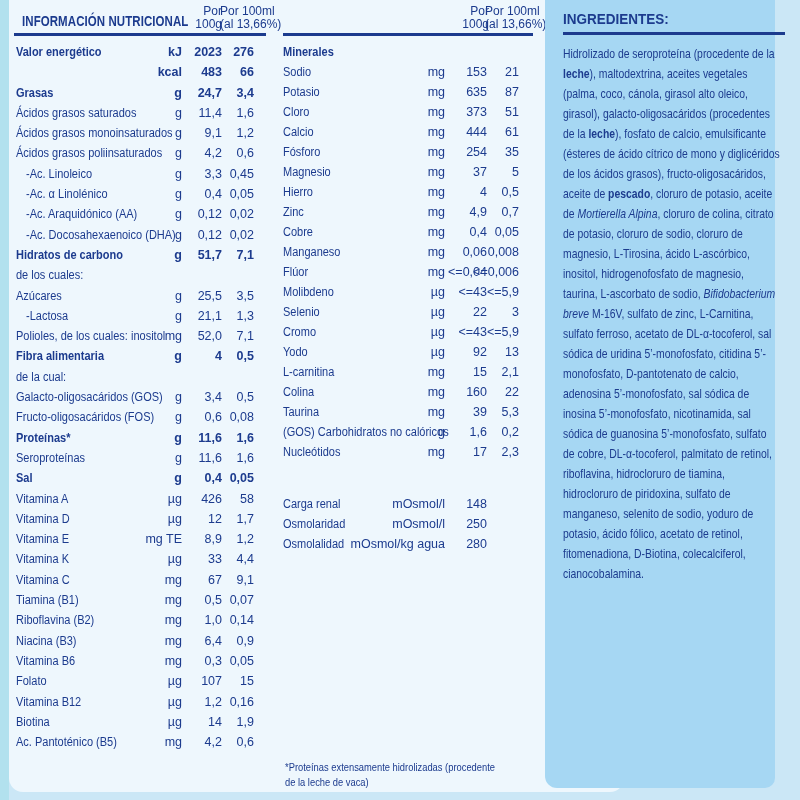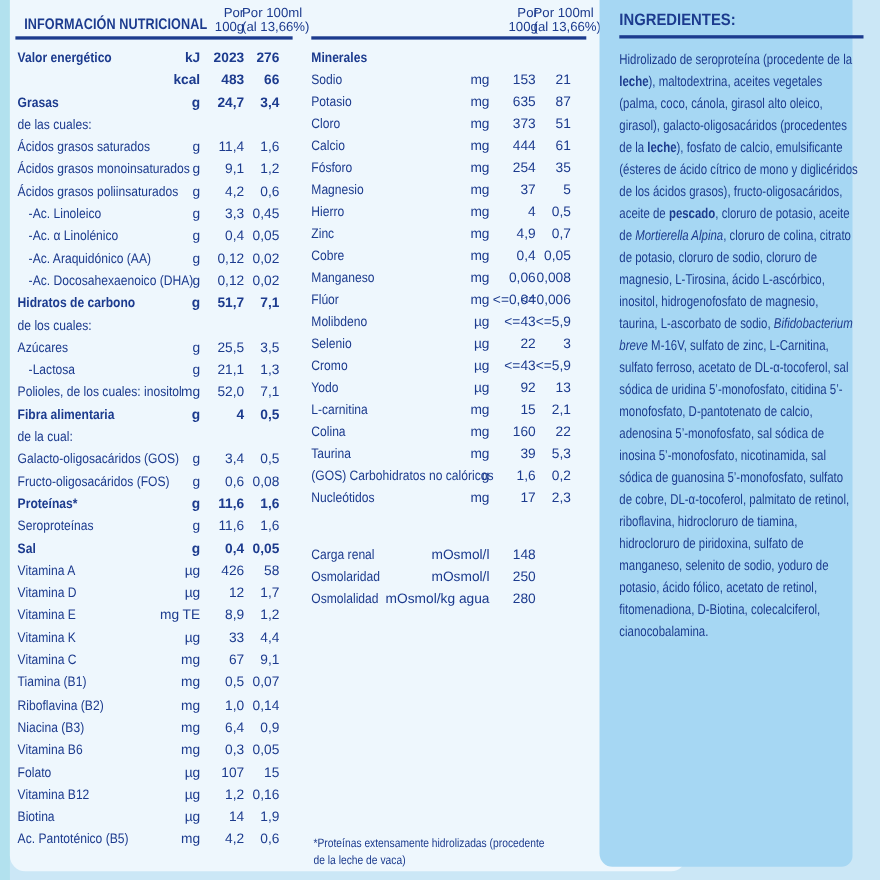--- a/index.html
+++ b/index.html
@@ -81,23 +81,20 @@
           <span class="c1">483</span>
           <span class="c2">66</span>
         </div>
         <div class="row bold">
           <span class="lab">Grasas</span>
           <span class="u">g</span>
           <span class="c1">24,7</span>
           <span class="c2">3,4</span>
         </div>
         <div class="row">
-          <span class="lab">de las cuales:</span>
-        </div>
-        <div class="row">
           <span class="lab">Ácidos grasos saturados</span>
           <span class="u">g</span>
           <span class="c1">11,4</span>
           <span class="c2">1,6</span>
         </div>
         <div class="row">
           <span class="lab">Ácidos grasos monoinsaturados</span>
           <span class="u">g</span>
           <span class="c1">9,1</span>
           <span class="c2">1,2</span>

